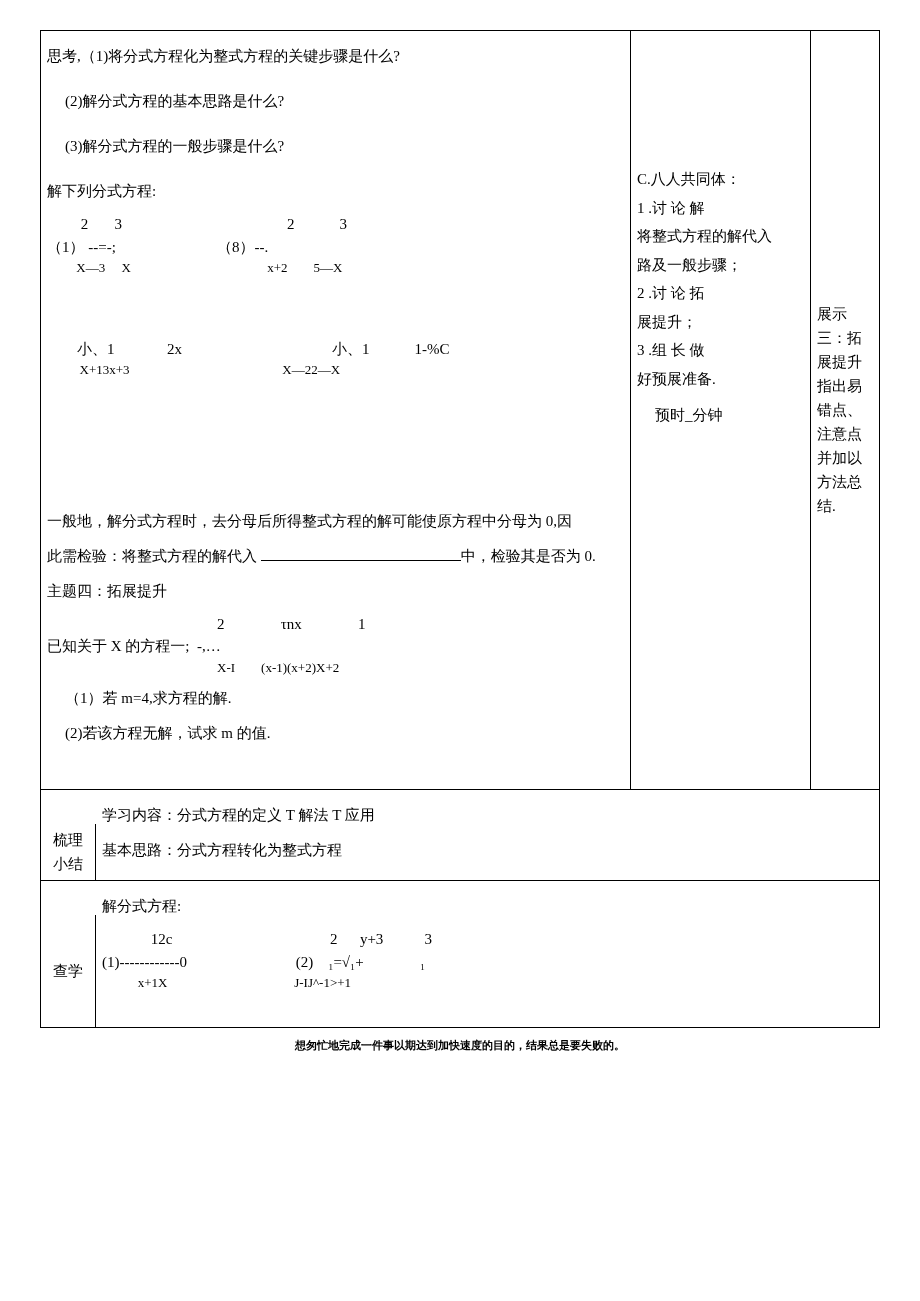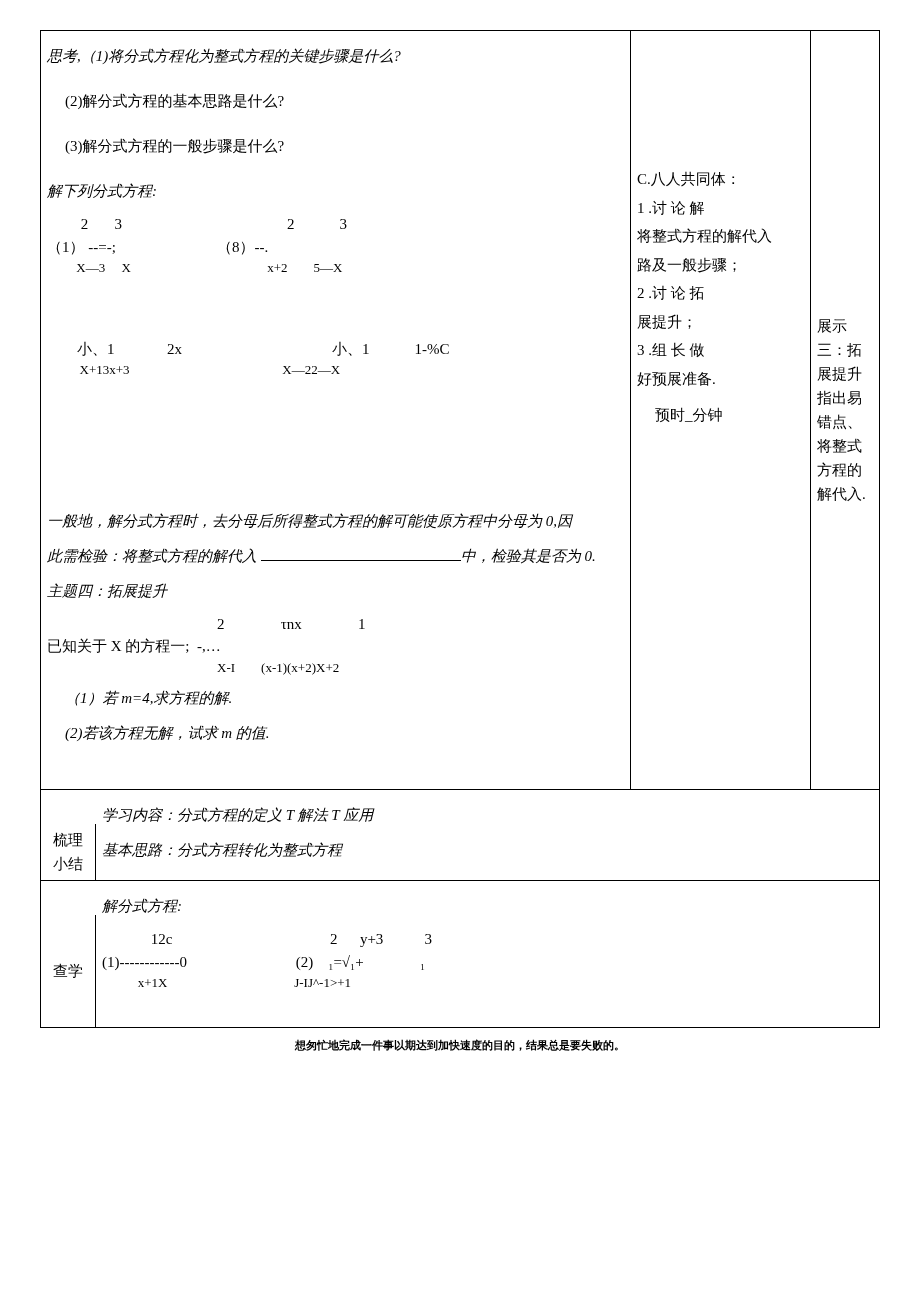--- a/index.html
+++ b/index.html
@@ -7,21 +7,21 @@
     .outer { border: 1px solid #000; margin: 30px 40px 10px 40px; }
     .row { display: flex; border-bottom: 1px solid #000; }
     .row:last-child { border-bottom: none; }
     .cell { border-right: 1px solid #000; padding: 4px 6px; }
     .cell:last-child { border-right: none; }
     .col-main { flex: 0 0 590px; }
     .col-side { flex: 0 0 180px; }
     .col-right { flex: 1; display: flex; align-items: center; }
     .col-label { flex: 0 0 55px; display: flex; align-items: center; justify-content: center; text-align: center; line-height: 1.6; margin-top: 34px; }
     .col-content { flex: 1; }
-    .p { margin: 8px 0; line-height: 1.8; font-style: italic; }
+    .p { margin: 8px 0; line-height: 1.8; }
     .p2 { margin: 18px 0; line-height: 1.8; }
     .indent { padding-left: 18px; }
     .eq-block { display: flex; flex-direction: column; line-height: 1.5; }
     .eq-line { white-space: pre; }
     .gap { height: 60px; }
     .mini { font-size: 13px; }
     .side-p { line-height: 1.9; }
     .blank { display: inline-block; border-bottom: 1px solid #000; min-width: 200px; height: 1em; vertical-align: baseline; }
     .footer { text-align: center; font-family: "SimHei","黑体",sans-serif; font-weight: bold; margin: 8px 40px; font-size: 11px; }
     .spacer-small { height: 30px; }
@@ -78,21 +78,21 @@
       <div class="side-p">将整式方程的解代入</div>
       <div class="side-p">路及一般步骤；</div>
       <div class="side-p">2             .讨 论 拓</div>
       <div class="side-p">展提升；</div>
       <div class="side-p">3             .组 长 做</div>
       <div class="side-p">好预展准备.</div>
       <div class="side-p indent" style="margin-top:8px">预时_分钟</div>
     </div>
 
     <div class="cell col-right">
-      <div style="line-height:1.6">展示三：拓展提升指出易错点、将整式方程的解代入.</div>
+      <div style="line-height:1.6">展示三：拓展提升指出易错点、注意点并加以方法总结.</div>
     </div>
   </div>
 
   <div class="row">
     <div class="cell col-label">梳理小结</div>
     <div class="cell col-content">
       <div class="p">学习内容：分式方程的定义 T 解法 T 应用</div>
       <div class="p">基本思路：分式方程转化为整式方程</div>
     </div>
   </div>

